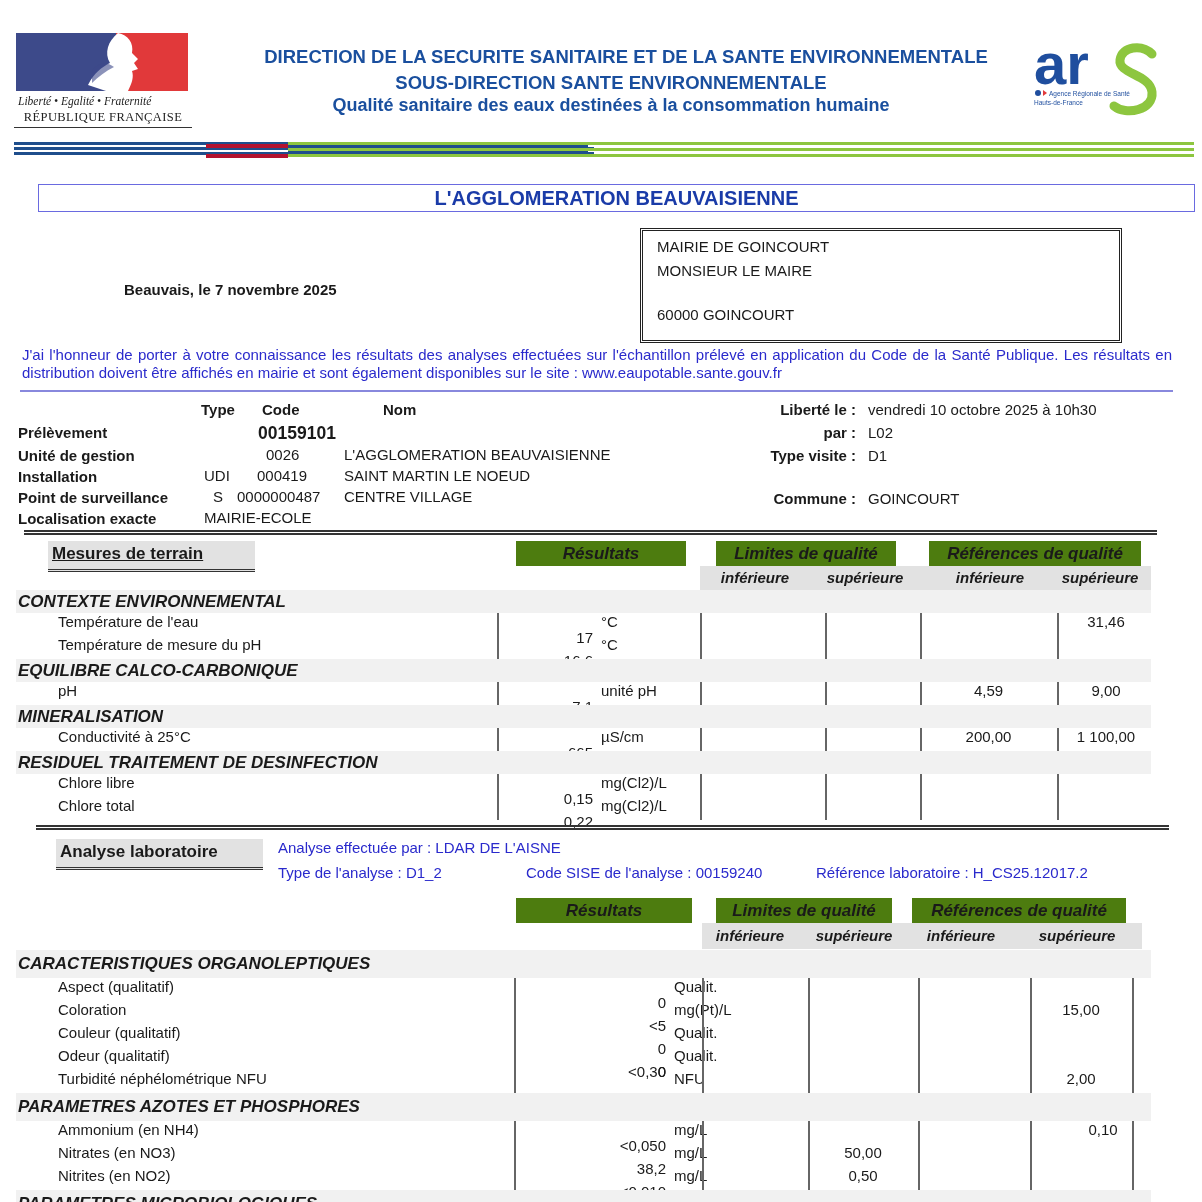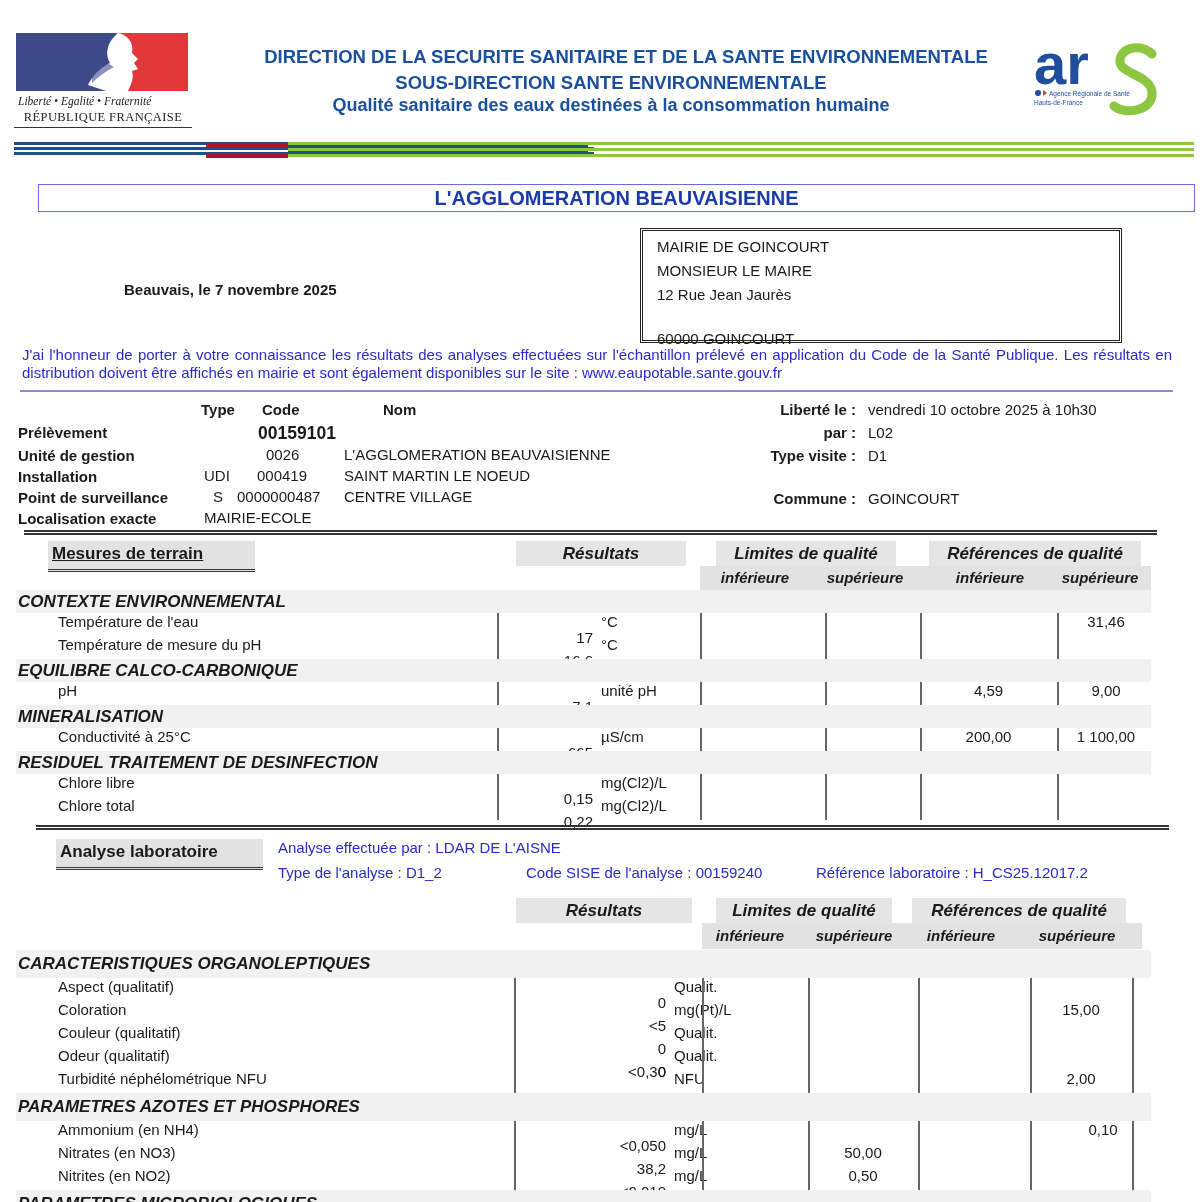--- a/index.html
+++ b/index.html
@@ -39,21 +39,21 @@
   .intro-sep { left: 20px; top: 390px; width: 1153px; height: 2px; background: #8888dd; }
 
   
   .info-lbl { font-weight: bold; font-size: 15px; white-space: nowrap; }
   .info-val { font-size: 15px; white-space: nowrap; }
   .info-hdr { font-weight: bold; font-size: 15px; white-space: nowrap; }
 
   
   .double-rule { height: 5px; border-top: 2px solid #333; border-bottom: 2px solid #333; }
   .section-head { font-size: 17px; font-weight: bold; padding-left: 4px; background: #e2e2e2; border-bottom: 3px double #333; }
-  .col-head { background: #e5e5e5; font-weight: bold; font-style: italic; font-size: 17px; text-align: center; }
+  .col-head { background: #4d7c0f; font-weight: bold; font-style: italic; font-size: 17px; text-align: center; }
   .sub-head { background: #e2e2e2; font-weight: bold; font-style: italic; font-size: 15px; text-align: center; }
   .group-row { background: #f1f1f1; font-weight: bold; font-style: italic; font-size: 17px; padding-left: 2px; white-space: nowrap; }
   .param { font-size: 15px; white-space: nowrap; }
   .vline { width: 1.5px; background: #666; }
   .val { font-size: 15px; white-space: nowrap; text-align: right; margin-top: 16px; }
   .unit { font-size: 15px; white-space: nowrap; }
   .num { font-size: 15px; white-space: nowrap; text-align: center; }
   .lab-info { color: #2a2acc; font-size: 15px; white-space: nowrap; }
 </style>
 </head>
@@ -100,21 +100,20 @@
   <rect x="274" y="10" width="300" height="2" fill="#1f4e8c"></rect>
 </svg>
 
 <div class="abs banner">L'AGGLOMERATION BEAUVAISIENNE</div>
 
 <div class="abs date-line">Beauvais, le 7 novembre 2025</div>
 
 <div class="abs address-box">
   <div>MAIRIE DE GOINCOURT</div>
   <div>MONSIEUR LE MAIRE</div>
-  <div>12 Rue Jean Jaurès</div>
   <div class="address-gap"></div>
   <div>60000 GOINCOURT</div>
 </div>
 
 <div class="abs intro">J'ai l'honneur de porter à votre connaissance les résultats des analyses effectuées sur l'échantillon prélevé en application du Code de la Santé Publique. Les résultats en distribution doivent être affichés en mairie et sont également disponibles sur le site : www.eaupotable.sante.gouv.fr</div>
 <div class="abs intro-sep"></div>
 
 <div>
   <div class="abs info-hdr" style="left:201px;top:401px;">Type</div>
   <div class="abs info-hdr" style="left:262px;top:401px;">Code</div>

